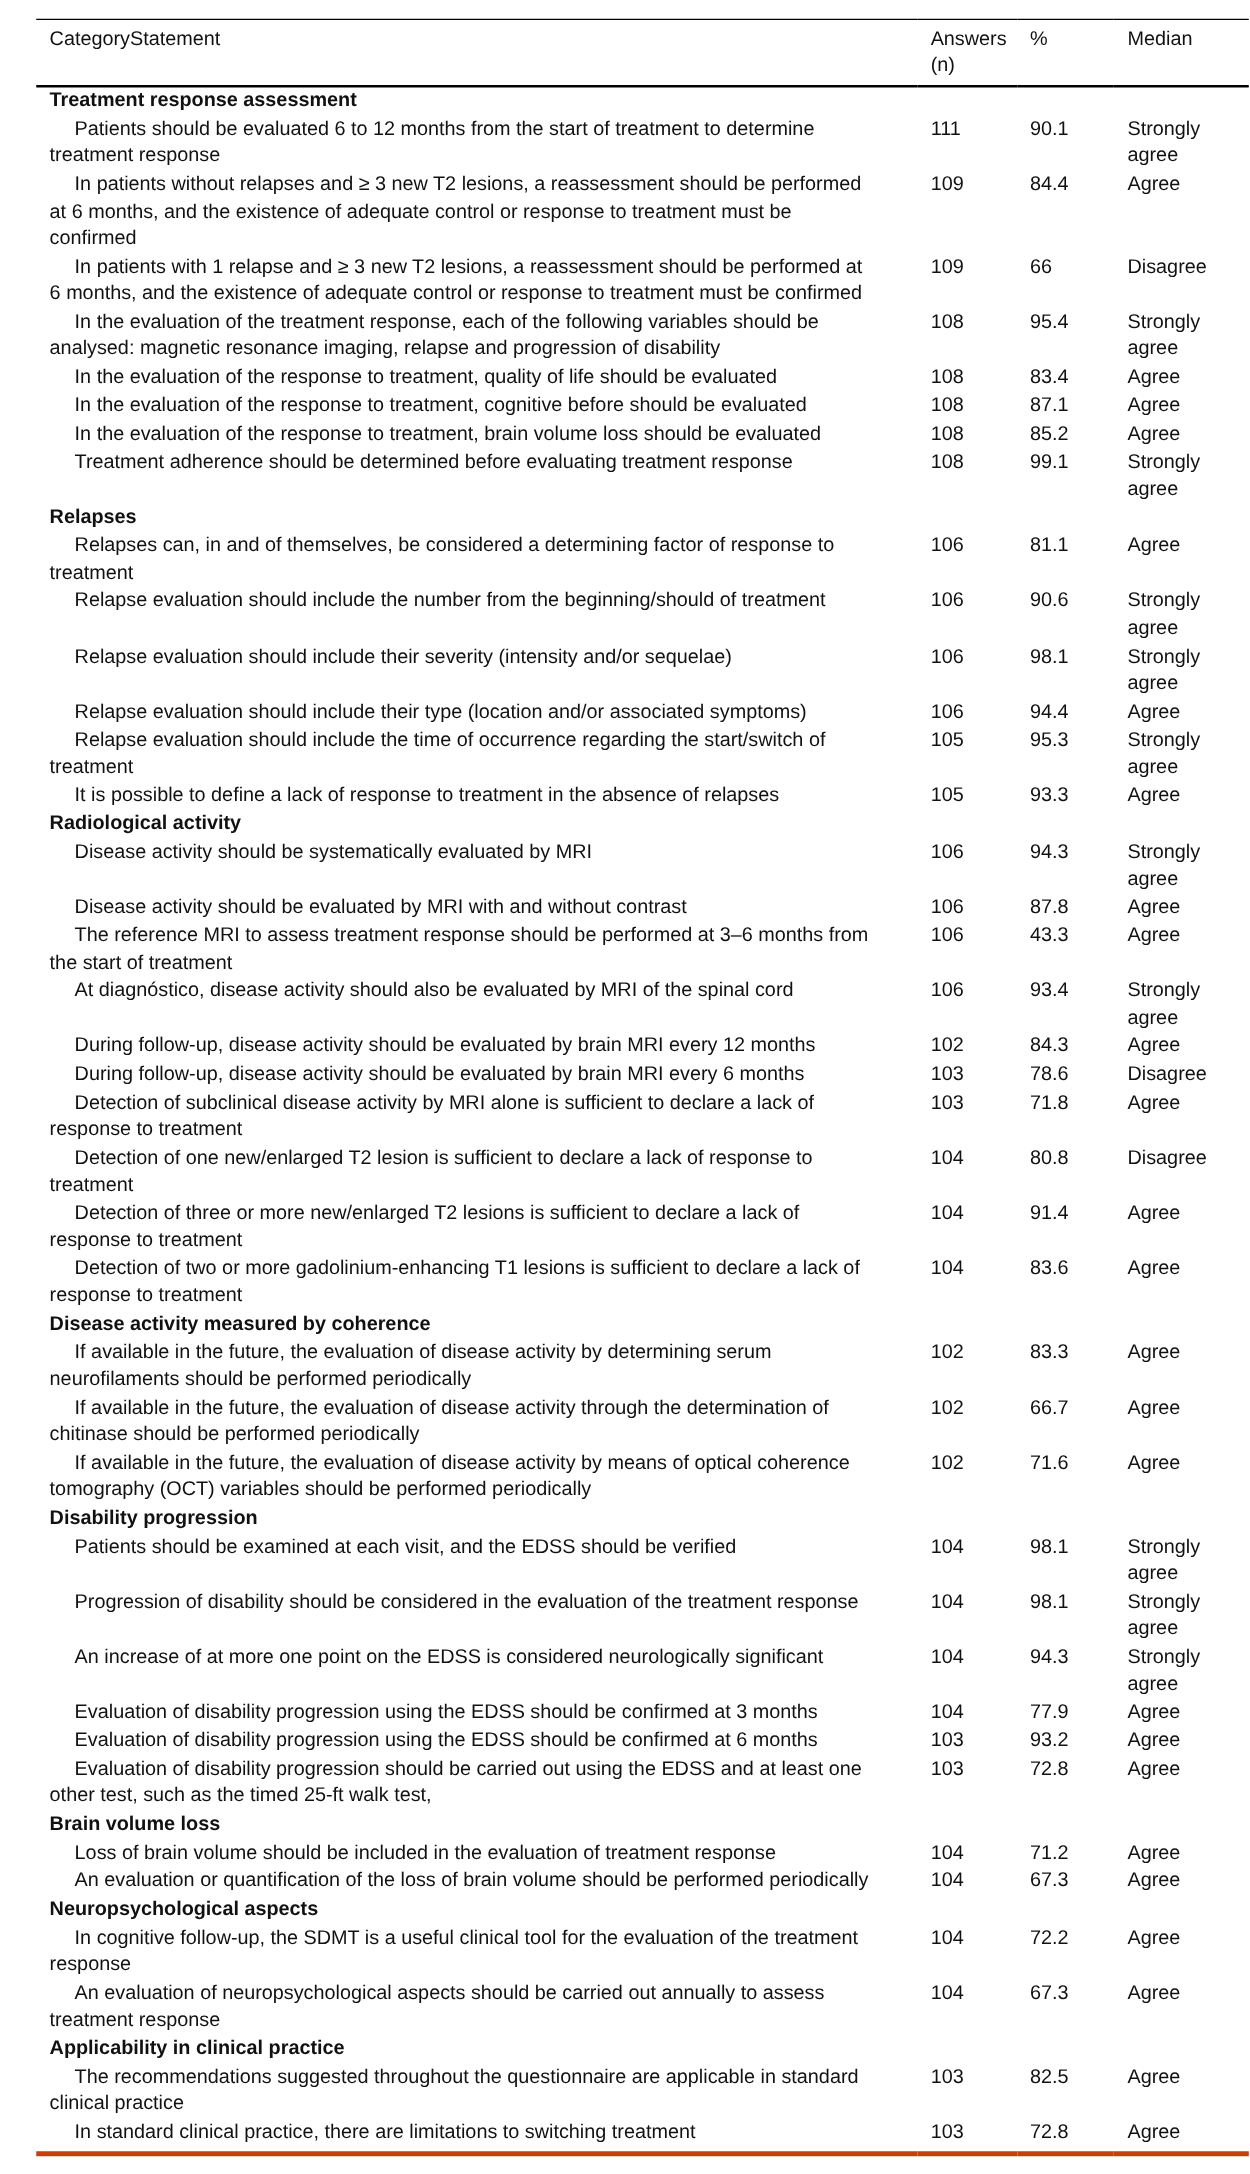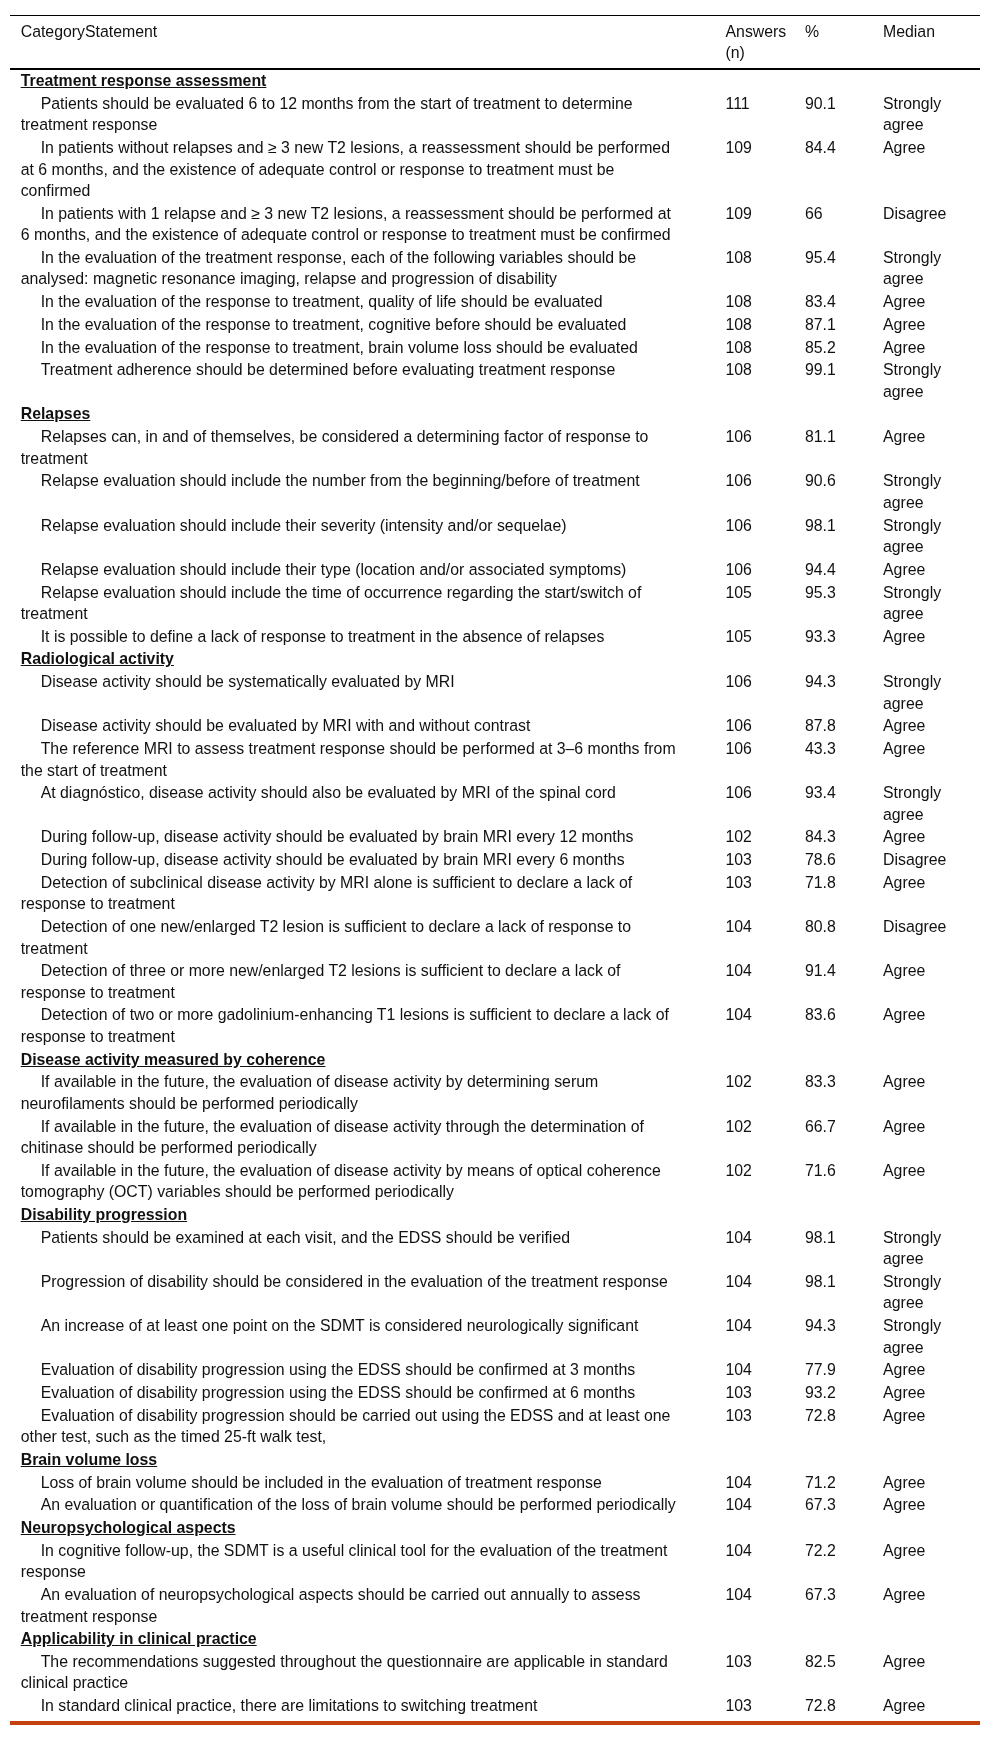--- a/index.html
+++ b/index.html
@@ -1,17 +1,17 @@
 <!DOCTYPE html>
 <html><head>
   <meta charset="utf-8">
   <style>
     html, body { margin: 0; padding: 0; background: #ffffff; }
     body { width: 1000px; height: 1739px; position: relative; overflow: hidden; }
-    .wrap { position: absolute; left: 10px; top: 15px; width: 970px; }
+    .wrap { position: absolute; left: 29px; top: 15px; width: 970px; }
     table {
       width: 970px;
       border-collapse: separate;
       border-spacing: 0;
       table-layout: fixed;
       font-family: "Liberation Sans", sans-serif;
       font-size: 15.85px;
       line-height: 21.45px;
       color: #111111;
     }
@@ -26,21 +26,21 @@
       border-top: 1px solid #000000;
       border-bottom: 2px solid #000000;
       padding-top: 5px;
       padding-bottom: 3.6px;
     }
     .c1 { width: 705px; padding-left: 10.7px; padding-right: 33.3px; }
     .c2 { width: 80px; padding-left: 10.5px; }
     .c3 { width: 77px; padding-left: 10px; }
     .c4 { width: 108px; padding-left: 11px; }
     td.c1 { text-indent: 20px; }
-    tr.cat td { font-weight: bold; padding-left: 10.7px; text-decoration: underline; }
+    tr.cat td { font-weight: bold; padding-left: 10.7px; }
     tr.last td { padding-bottom: 4.85px; border-bottom: 4px solid #c2410c; }
   </style>
 </head>
 <body>
 
 <div class="wrap">
 <table>
   <thead>
     <tr>
       <th class="c1">CategoryStatement</th>
@@ -106,21 +106,21 @@
     <tr class="cat">
           <td colspan="4">Relapses</td>
         </tr>
     <tr>
           <td class="c1">Relapses can, in and of themselves, be considered a determining factor of response to treatment</td>
           <td class="c2">106</td>
           <td class="c3">81.1</td>
           <td class="c4">Agree</td>
         </tr>
     <tr>
-          <td class="c1">Relapse evaluation should include the number from the beginning/before of treatment</td>
+          <td class="c1">Relapse evaluation should include the number from the beginning/should of treatment</td>
           <td class="c2">106</td>
           <td class="c3">90.6</td>
           <td class="c4">Strongly agree</td>
         </tr>
     <tr>
           <td class="c1">Relapse evaluation should include their severity (intensity and/or sequelae)</td>
           <td class="c2">106</td>
           <td class="c3">98.1</td>
           <td class="c4">Strongly agree</td>
         </tr>
@@ -238,21 +238,21 @@
           <td class="c3">98.1</td>
           <td class="c4">Strongly agree</td>
         </tr>
     <tr>
           <td class="c1">Progression of disability should be considered in the evaluation of the treatment response</td>
           <td class="c2">104</td>
           <td class="c3">98.1</td>
           <td class="c4">Strongly agree</td>
         </tr>
     <tr>
-          <td class="c1">An increase of at least one point on the SDMT is considered neurologically significant</td>
+          <td class="c1">An increase of at more one point on the EDSS is considered neurologically significant</td>
           <td class="c2">104</td>
           <td class="c3">94.3</td>
           <td class="c4">Strongly agree</td>
         </tr>
     <tr>
           <td class="c1">Evaluation of disability progression using the EDSS should be confirmed at 3 months</td>
           <td class="c2">104</td>
           <td class="c3">77.9</td>
           <td class="c4">Agree</td>
         </tr>

